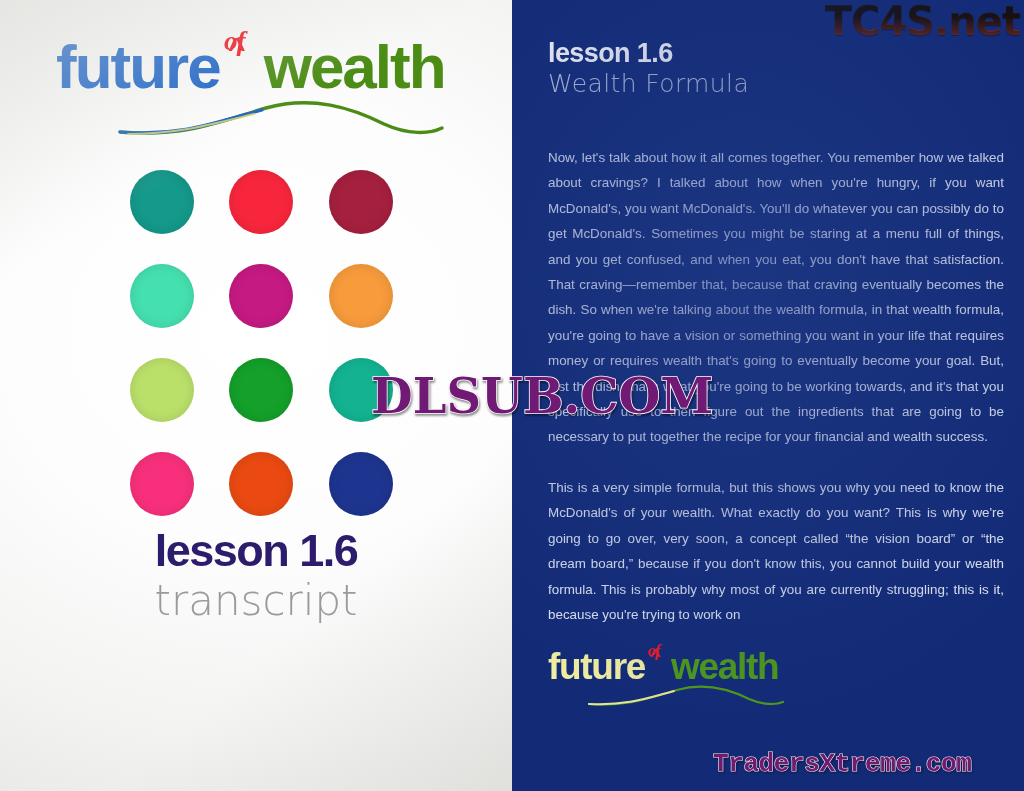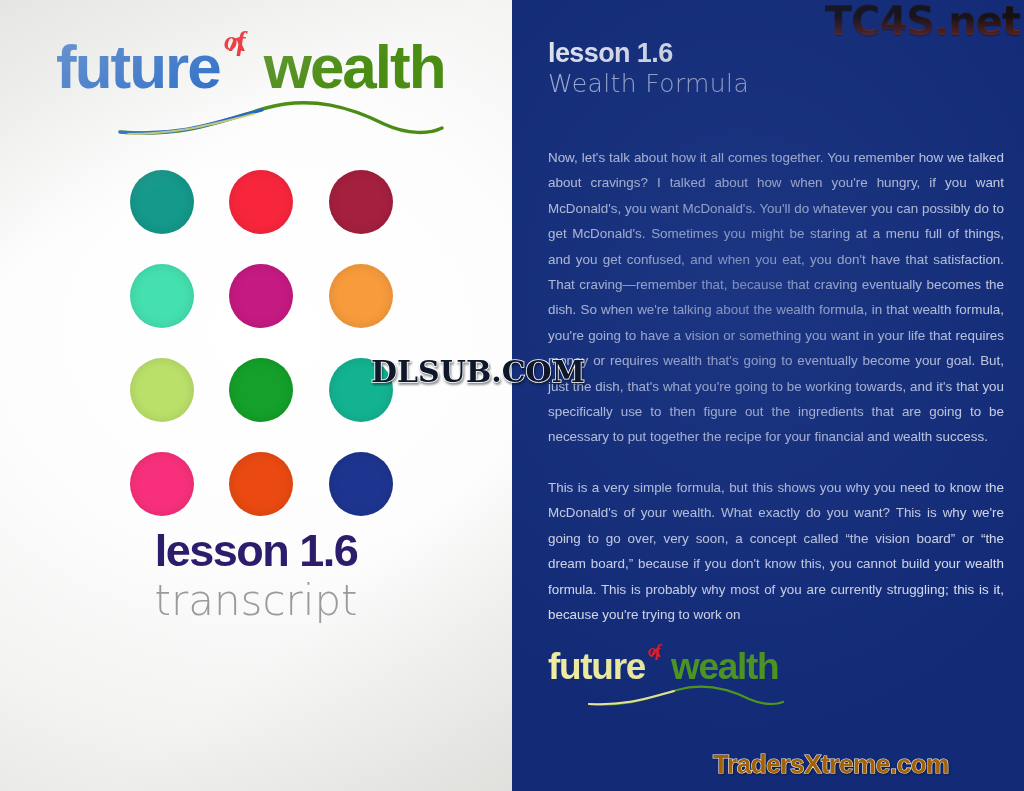--- a/index.html
+++ b/index.html
@@ -119,31 +119,31 @@
   
   .wm{position:absolute;white-space:nowrap;font-weight:bold;pointer-events:none;}
   .wm-tc4s{
     right:4px;top:-2px;font-size:40px;letter-spacing:-1px;
     font-family:"DejaVu Sans","Liberation Sans",sans-serif;
     background:linear-gradient(180deg,#1a1a1a 0%, #241410 40%, #6e2b22 72%, #b4574a 100%);
     -webkit-background-clip:text;background-clip:text;color:transparent;
     text-shadow:0 1px 0 rgba(0,0,0,.35);
   }
   .wm-dlsub{
-    left:371px;top:354px;font-size:30px;letter-spacing:0px;
+    left:371px;top:368px;font-size:48px;letter-spacing:0px;
     font-family:"DejaVu Serif","Liberation Serif",serif;
-    color:#0f172a;
+    color:#701a75;
     -webkit-text-stroke:1.6px #ffffff;
     paint-order:stroke fill;
     filter:drop-shadow(1px 2px 1px rgba(0,0,0,.45));
   }
   .wm-tx{
     left:713px;top:749px;font-size:26px;letter-spacing:-0.4px;
-    font-family:Liberation Sans, sans-serif;
-    color:#a16207;
+    font-family:Liberation Mono, monospace;
+    color:#701a75;
     -webkit-text-stroke:1.2px #f2ece3;
     paint-order:stroke fill;
     filter:drop-shadow(1px 1px 1px rgba(0,0,0,.4));
   }
 </style>
 </head>
 <body>
 
 <div class="page">
 

